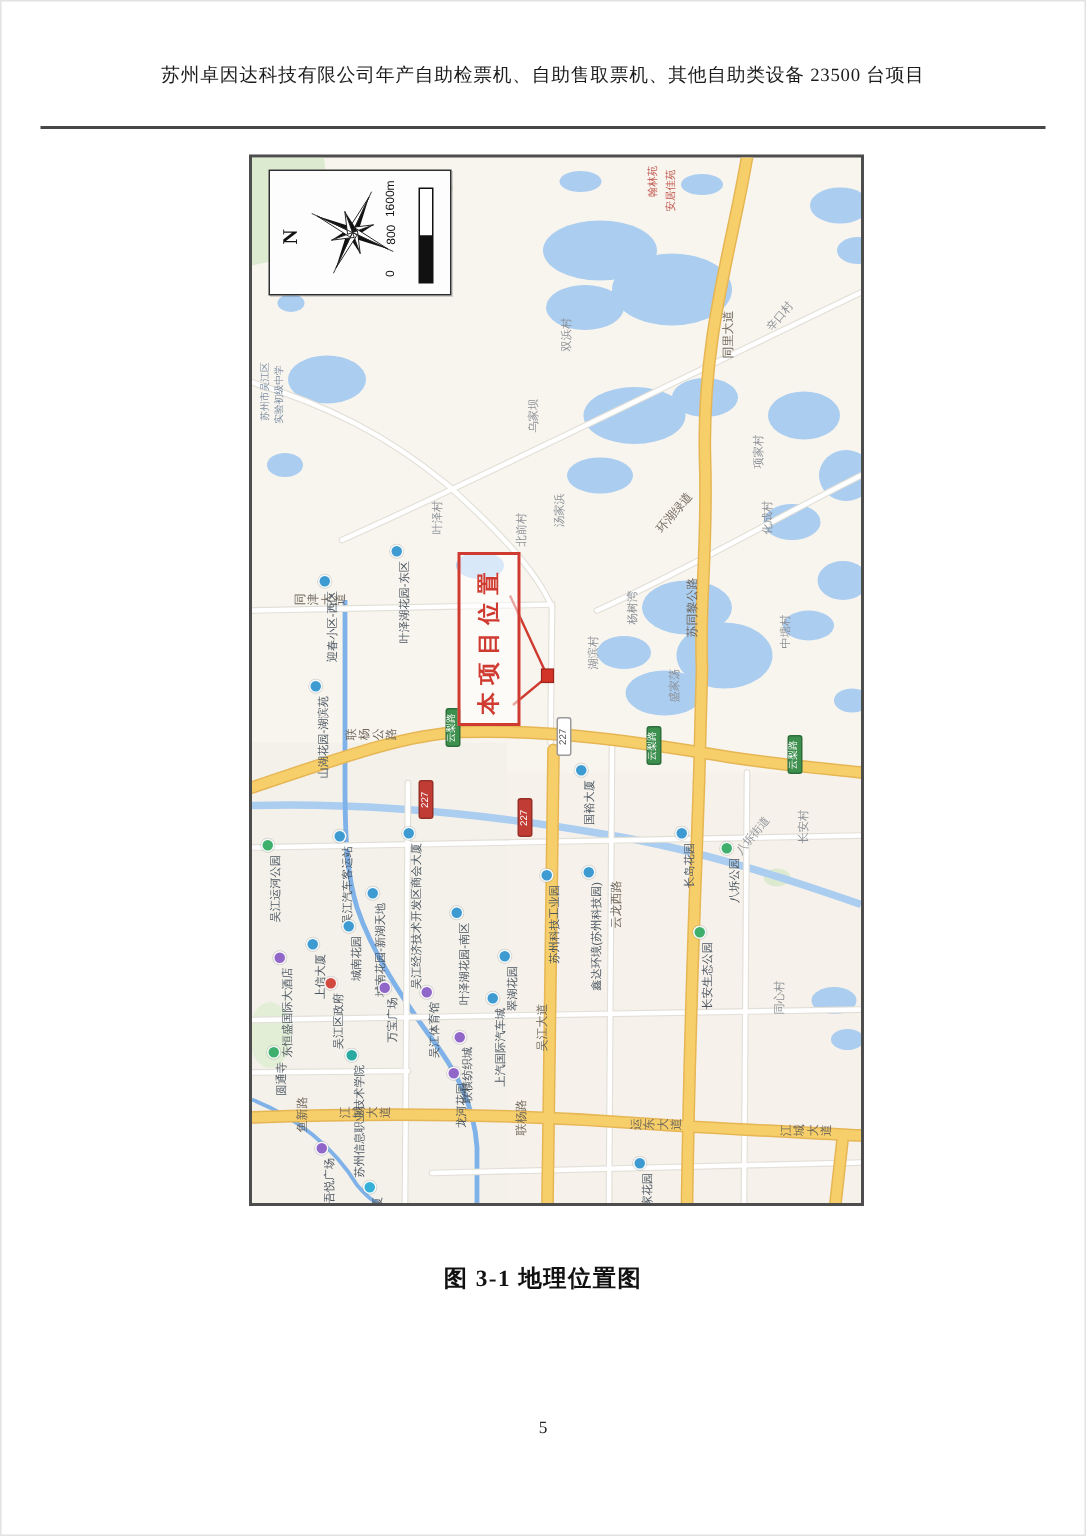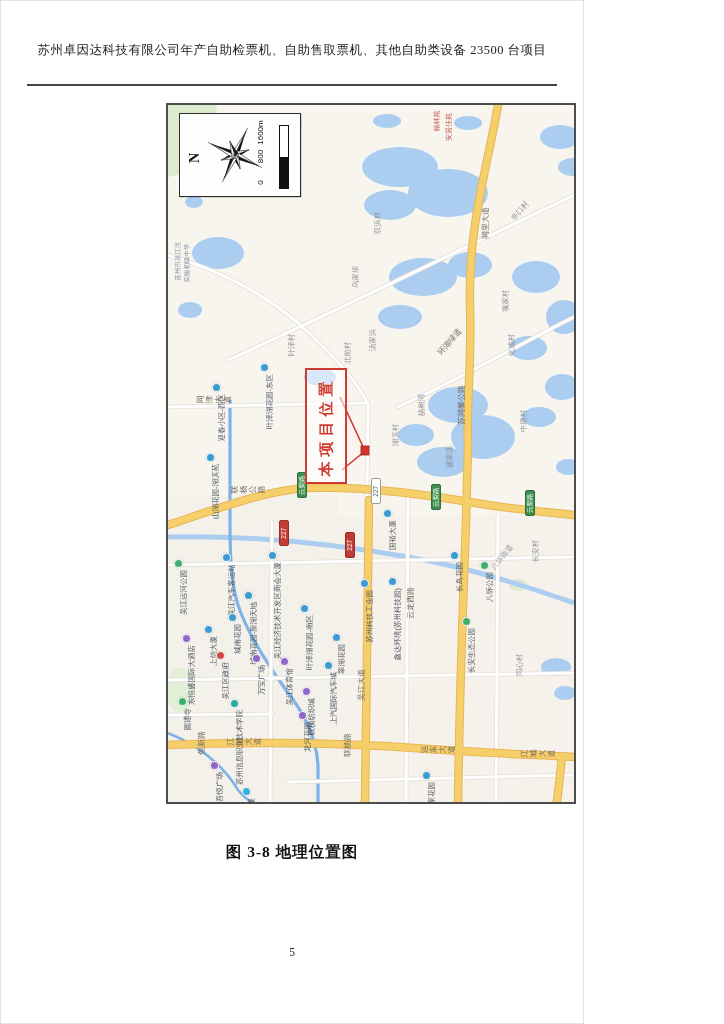--- a/index.html
+++ b/index.html
@@ -1,16 +1,16 @@
 <!DOCTYPE html>
 <html><head>
 <meta charset="utf-8">
 <style>
   html,body{margin:0;padding:0;background:#fff;}
-  .page{position:relative;width:584px;height:1024px;background:#ffffff;overflow:hidden;
+  .page{position:relative;width:724px;height:1024px;background:#ffffff;overflow:hidden;
         box-shadow:inset 0 0 0 1px #e2e2e2;font-family:"Liberation Serif",serif;}
   .header{position:absolute;top:42px;left:0;width:100%;text-align:center;color:#1c1c1c;}
   .header .h-line{font-size:12.5px;line-height:17px;letter-spacing:.5px;}
   .rule{position:absolute;top:84px;left:27px;right:27px;height:2.4px;background:#474747;}
   
   .map-frame{position:absolute;left:166px;top:103px;width:406px;height:697px;
              border:2px solid #4d4d4d;background:#f8f5ef;overflow:hidden;
              font-family:"Liberation Sans",sans-serif;}
   .map-frame svg.base{position:absolute;left:0;top:0;}
   .vlabel{position:absolute;white-space:nowrap;color:#8d9197;font-size:7.5px;line-height:1;
@@ -296,15 +296,15 @@
       <div class="scalebar">
         <div class="half w"></div>
           <div class="half b"></div>
       </div>
       <span class="tick" style="left:78px;top:64px;">0</span>
       <span class="tick" style="left:74px;top:38px;">800</span>
       <span class="tick" style="left:68px;top:14px;">1600m</span>
     </div>
   </div>
 
-  <div class="caption">图 3-8 地理位置图</div>
+  <div class="caption">图 3-1 地理位置图</div>
   <div class="pagenum">5</div>
 </div>
 
 </body></html>

